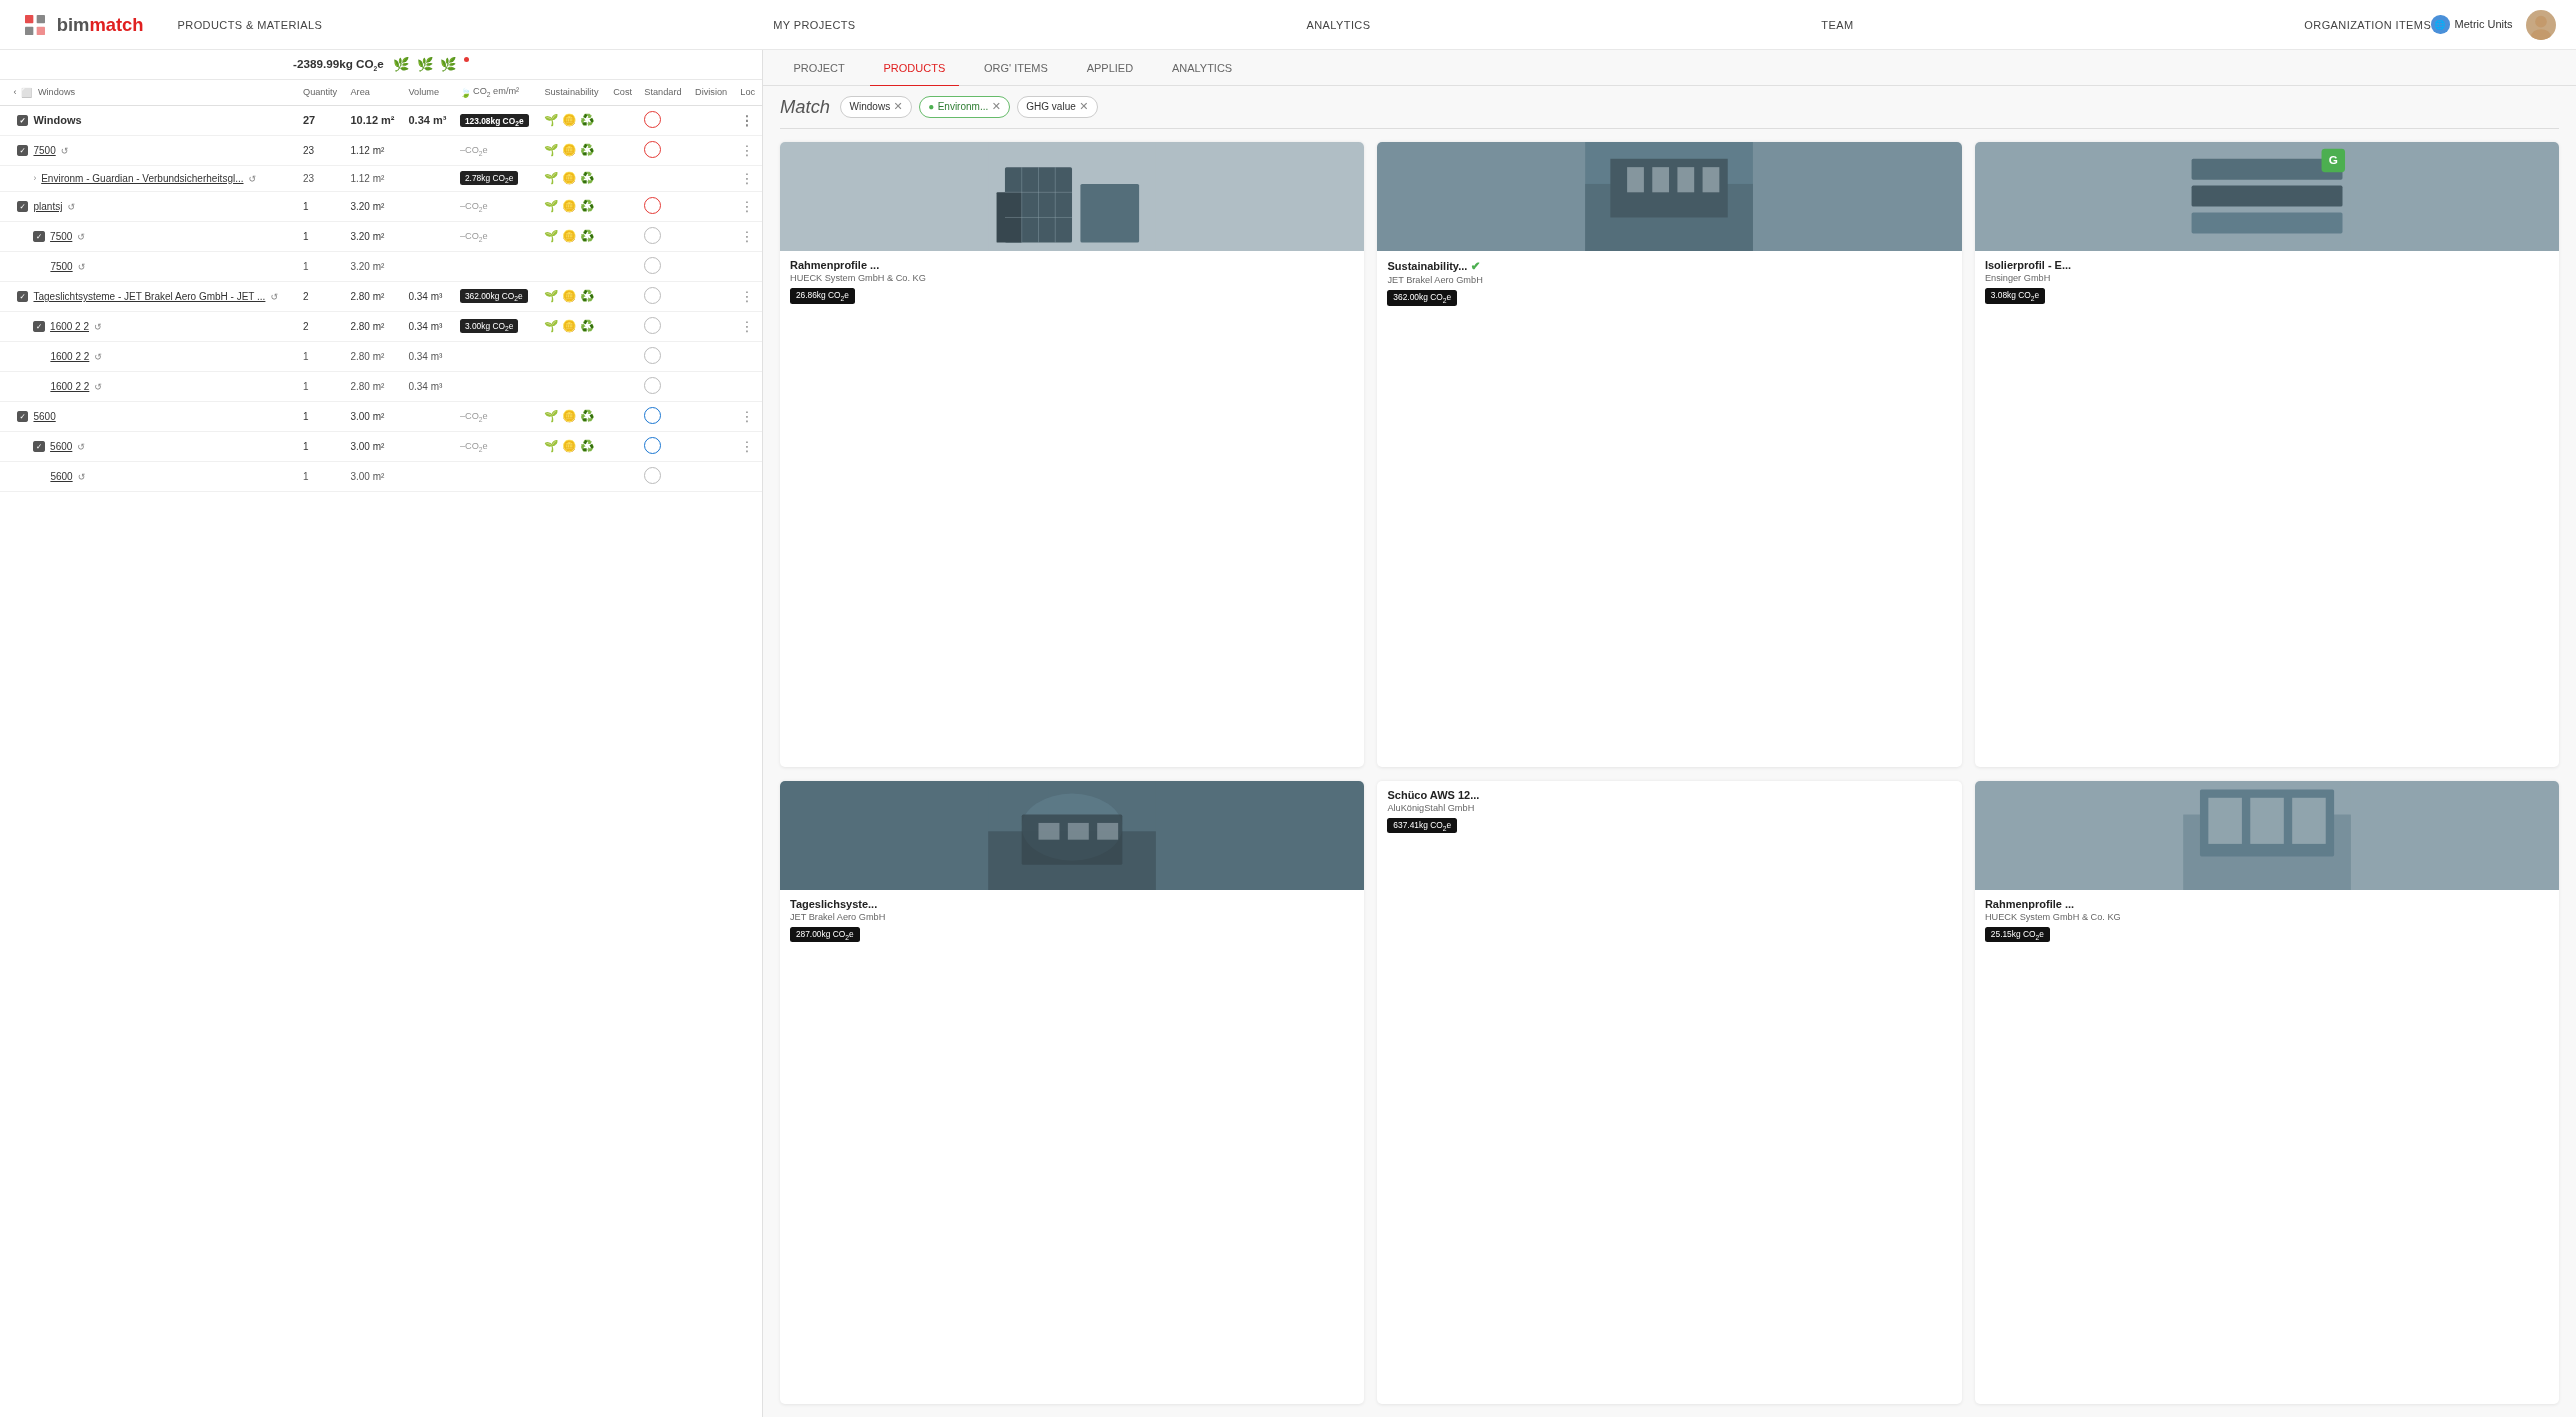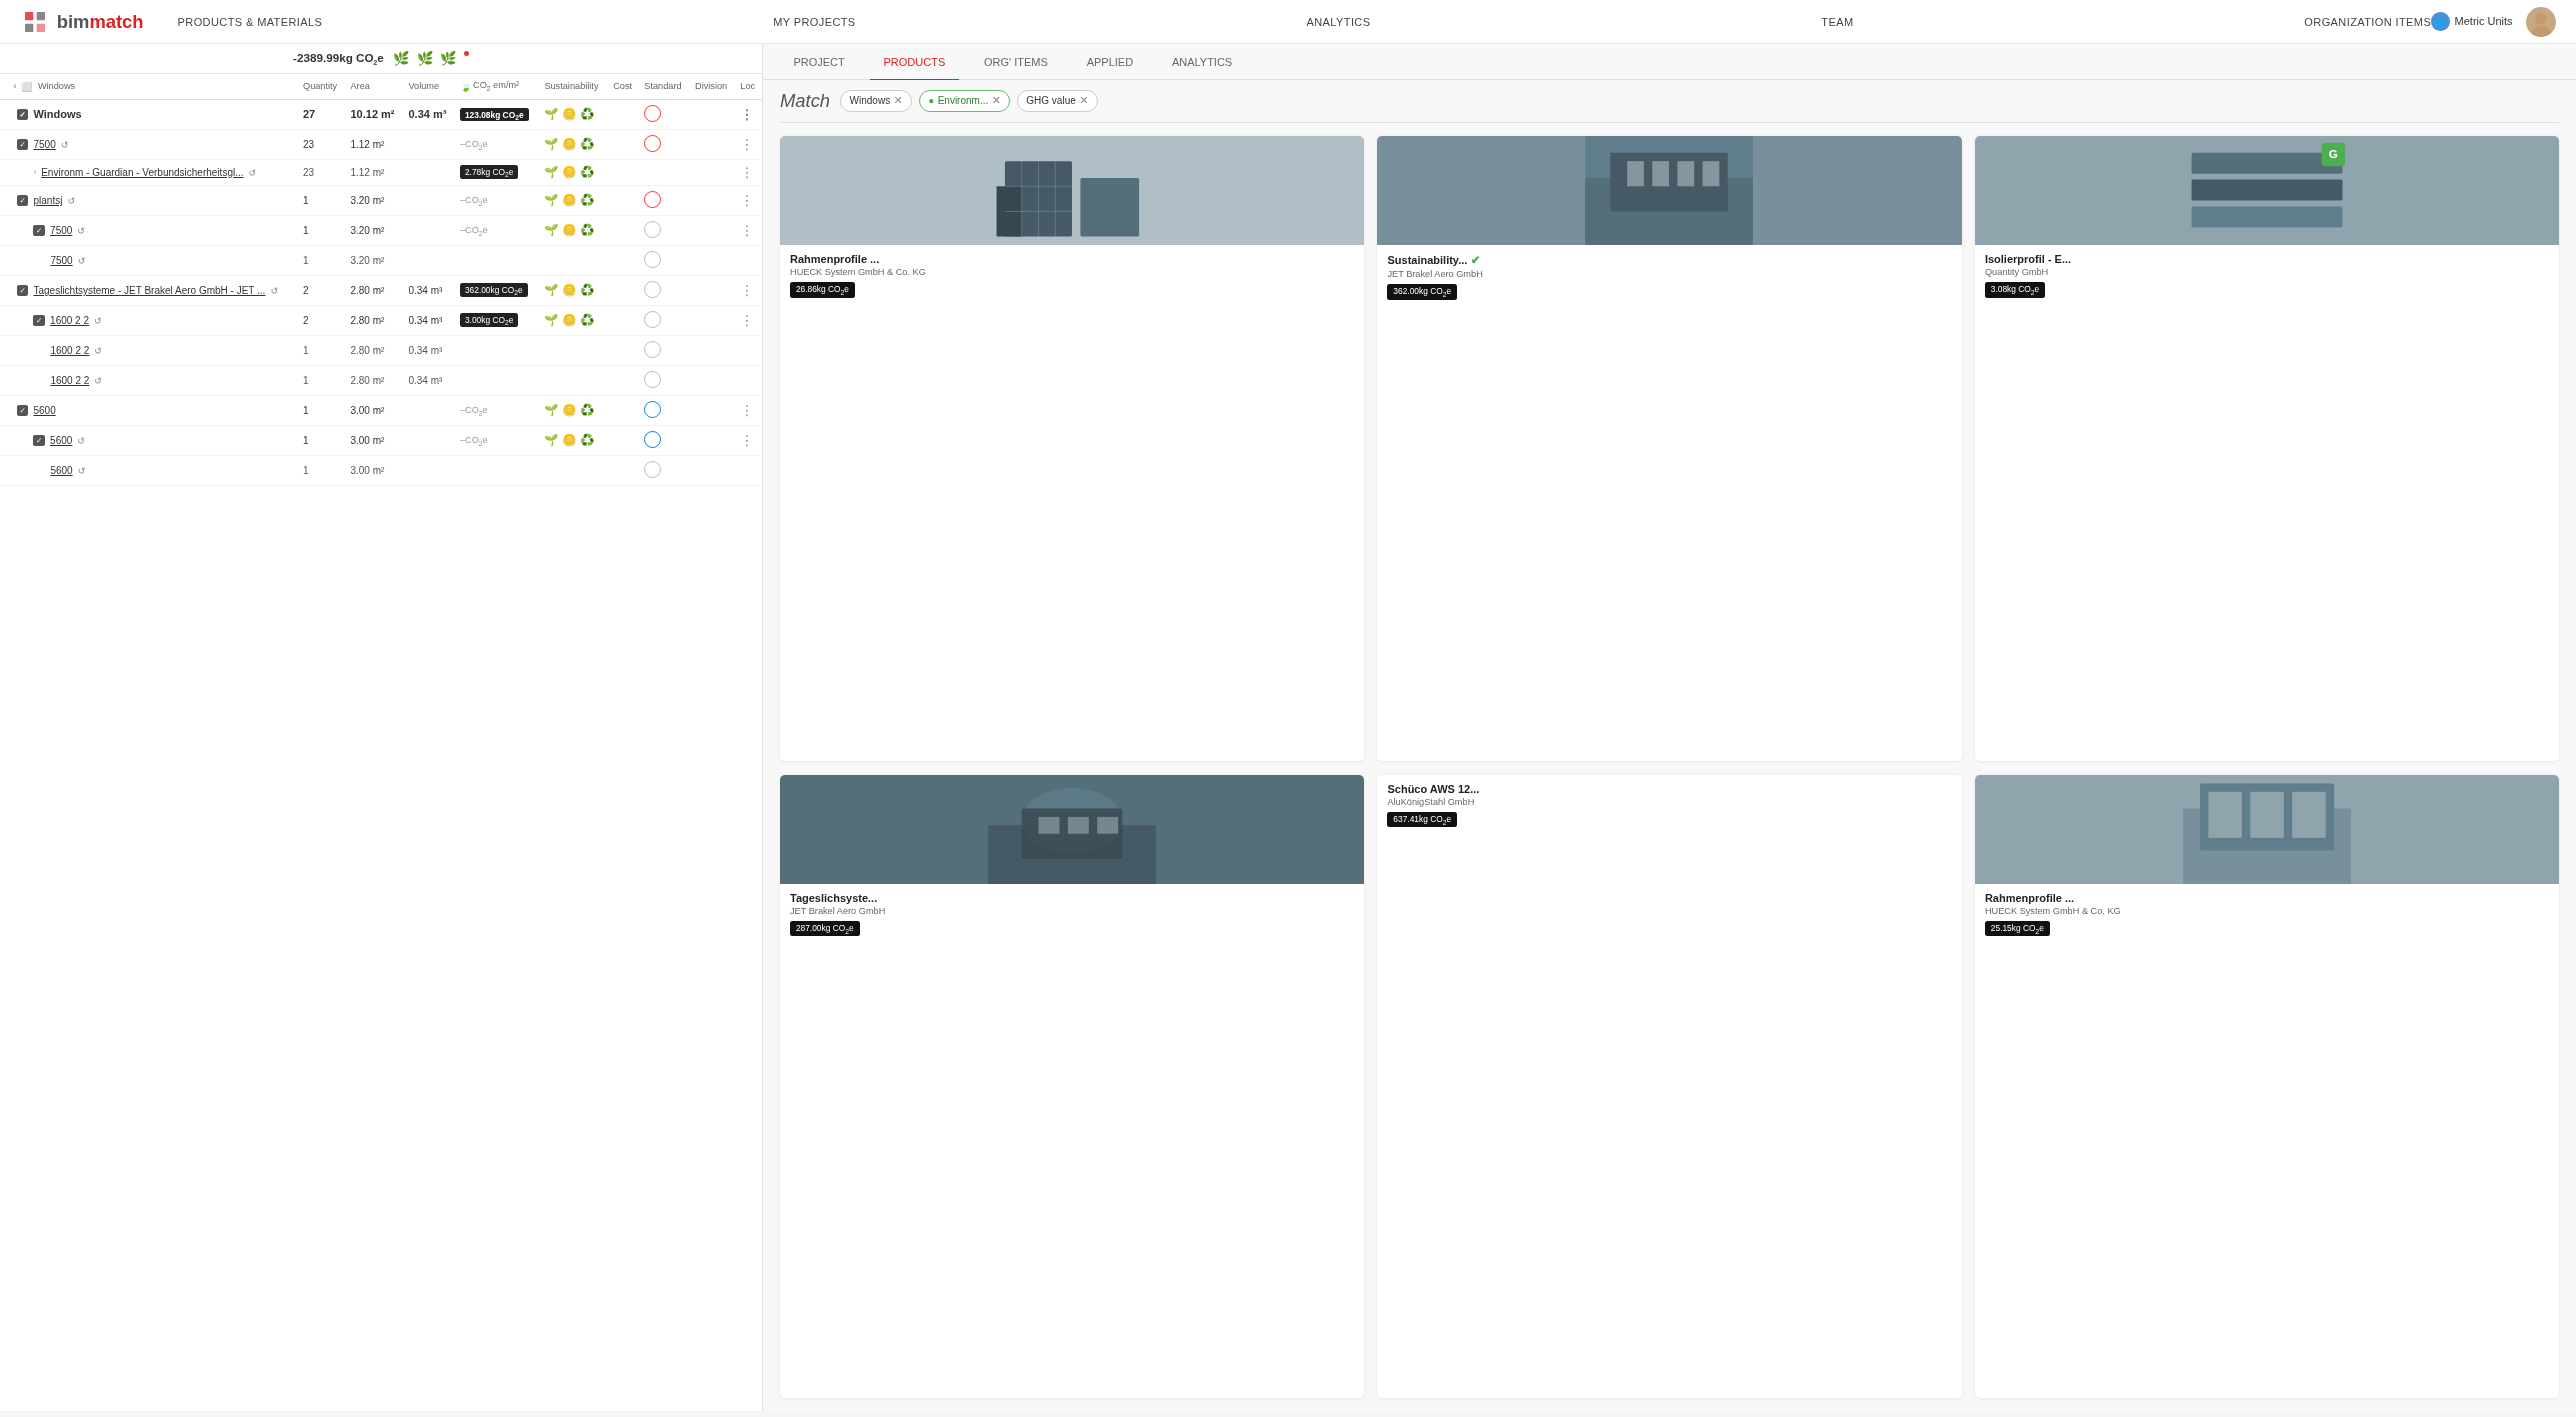--- a/index.html
+++ b/index.html
@@ -1,19 +1,19 @@
 <!DOCTYPE html>
 <html style="font-size:13.4px"><head>
   <meta charset="utf-8">
   <style>
     * { box-sizing: border-box; margin: 0; padding: 0; }
     body { font-family: -apple-system, BlinkMacSystemFont, 'Segoe UI', sans-serif; background: #f5f5f5; font-size: 11px; color: #333; overflow: hidden; }
 
     
-    .header { background: #fff; display: flex; align-items: center; padding: 0 20px; height: 44px; border-bottom: 0.8px solid #e8e8e8; position: relative; z-index: 10; }
+    .header { background: #fff; display: flex; align-items: center; padding: 0 20px; height: 50px; border-bottom: 0.8px solid #e8e8e8; position: relative; z-index: 10; }
     .logo { display: flex; align-items: center; gap: 6.7px; margin-right: 34px; }
     .logo-icon { width: 30px; height: 30px; }
     .logo-text { font-size: 18.4px; font-weight: 700; }
     .logo-text span.bim { color: #555; }
     .logo-text span.match { color: #e02020; }
     nav { display: flex; flex: 1; justify-content: space-between; }
     nav a { text-decoration: none; color: #444; font-size: 11px; font-weight: 500; letter-spacing: 0.4px; white-space: nowrap; }
     .header-right { display: flex; align-items: center; gap: 13.4px; }
     .metric-units { display: flex; align-items: center; gap: 5px; color: #333; font-size: 11px; }
     .globe-icon { width: 18.4px; height: 18.4px; background: #4a90d9; border-radius: 50%; display: flex; align-items: center; justify-content: center; color: white; font-size: 9.2px; }
@@ -568,21 +568,21 @@
             <rect x="10" y="20" width="180" height="25" fill="#546e7a" rx="2"></rect>
             <rect x="10" y="52" width="180" height="25" fill="#455a64" rx="2"></rect>
             <rect x="10" y="84" width="180" height="25" fill="#607d8b" rx="2"></rect>
 
             <rect x="165" y="8" width="28" height="28" fill="#4caf50" rx="4"></rect>
             <text x="179" y="26" text-anchor="middle" fill="white" font-size="14" font-weight="bold">G</text>
           </svg>
         </div>
         <div class="product-info">
           <div class="product-name">Isolierprofil - E...</div>
-          <div class="product-company">Quantity GmbH</div>
+          <div class="product-company">Ensinger GmbH</div>
           <span class="product-co2">3.08kg CO<sub>2</sub>e</span>
         </div>
       </div>
 
       <div class="product-card">
         <div class="product-img" style="background:#546e7a;">
           <svg viewBox="0 0 200 130">
             <rect width="200" height="130" fill="#546e7a"></rect>
             <rect x="0" y="60" width="200" height="70" fill="#455a64"></rect>
             <ellipse cx="100" cy="55" rx="60" ry="40" fill="#607d8b" opacity="0.7"></ellipse>

